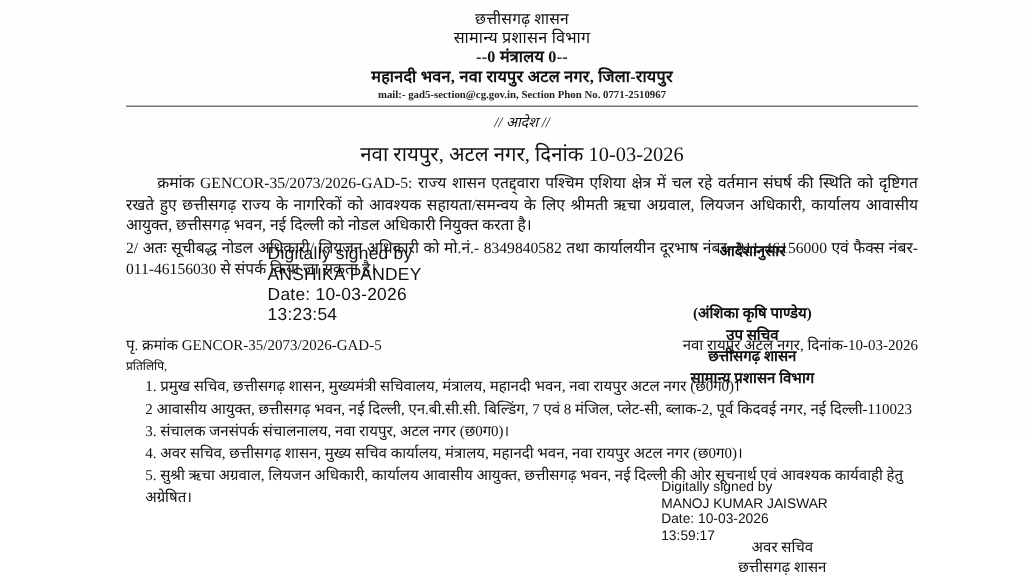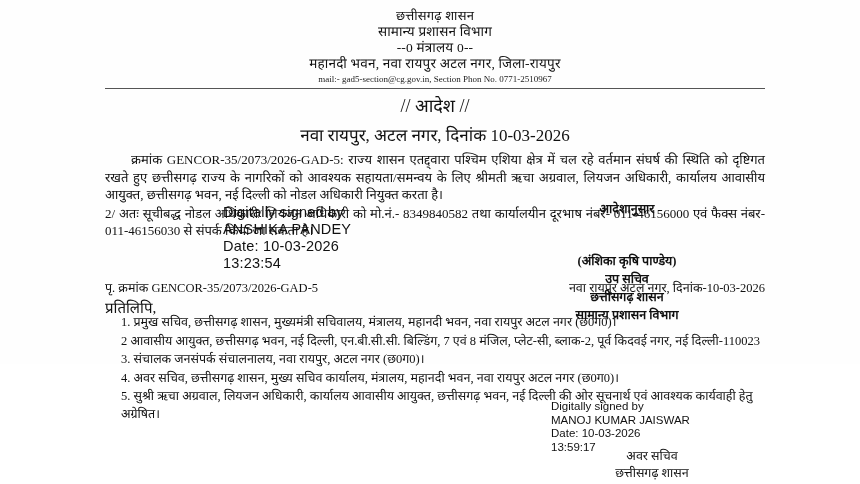--- a/index.html
+++ b/index.html
@@ -29,36 +29,38 @@
     height: 470px;
   }
   .center { text-align: center; }
   .hdr-line {
     font-size: 13.5px;
     line-height: 16px;
     letter-spacing: .2px;
   }
   .hdr-1 { font-size: 13px; }
   .hdr-2 { font-size: 13.5px; }
-  .hdr-3 { font-size: 13.5px; }
+  .hdr-3 { font-size: 13.5px; font-weight: bold; }
   .mail-line {
     font-size: 9px;
     line-height: 12px;
     margin-top: 1px;
     color: #222;
+    font-weight: bold;
   }
   .rule {
     width: 100%;
     height: 0;
     border-top: 1px solid #555;
     margin: 3px 0 4px 0;
   }
   .aadesh {
-    font-size: 18px;
+    font-size: 12px;
     margin-top: 2px;
+    font-style: italic;
   }
   .subhdr {
     font-size: 17px;
     margin-top: 6px;
     text-align: center;
   }
   .body-text {
     font-size: 13px;
     line-height: 17.5px;
     text-align: justify;
@@ -98,21 +100,21 @@
     top: 272px;
     width: 100%;
     font-size: 12.5px;
     line-height: 17px;
   }
   .copy-line .tail { float: right; text-align: center; }
   .pratilipi {
     position: absolute;
     left: 0;
     top: 289px;
-    font-size: 15px;
+    font-size: 10px;
   }
   .list {
     position: absolute;
     left: 16px;
     top: 306px;
     width: 100%;
     font-size: 12.5px;
     line-height: 17.5px;
   }
   .list .item { margin-bottom: 1px; }

